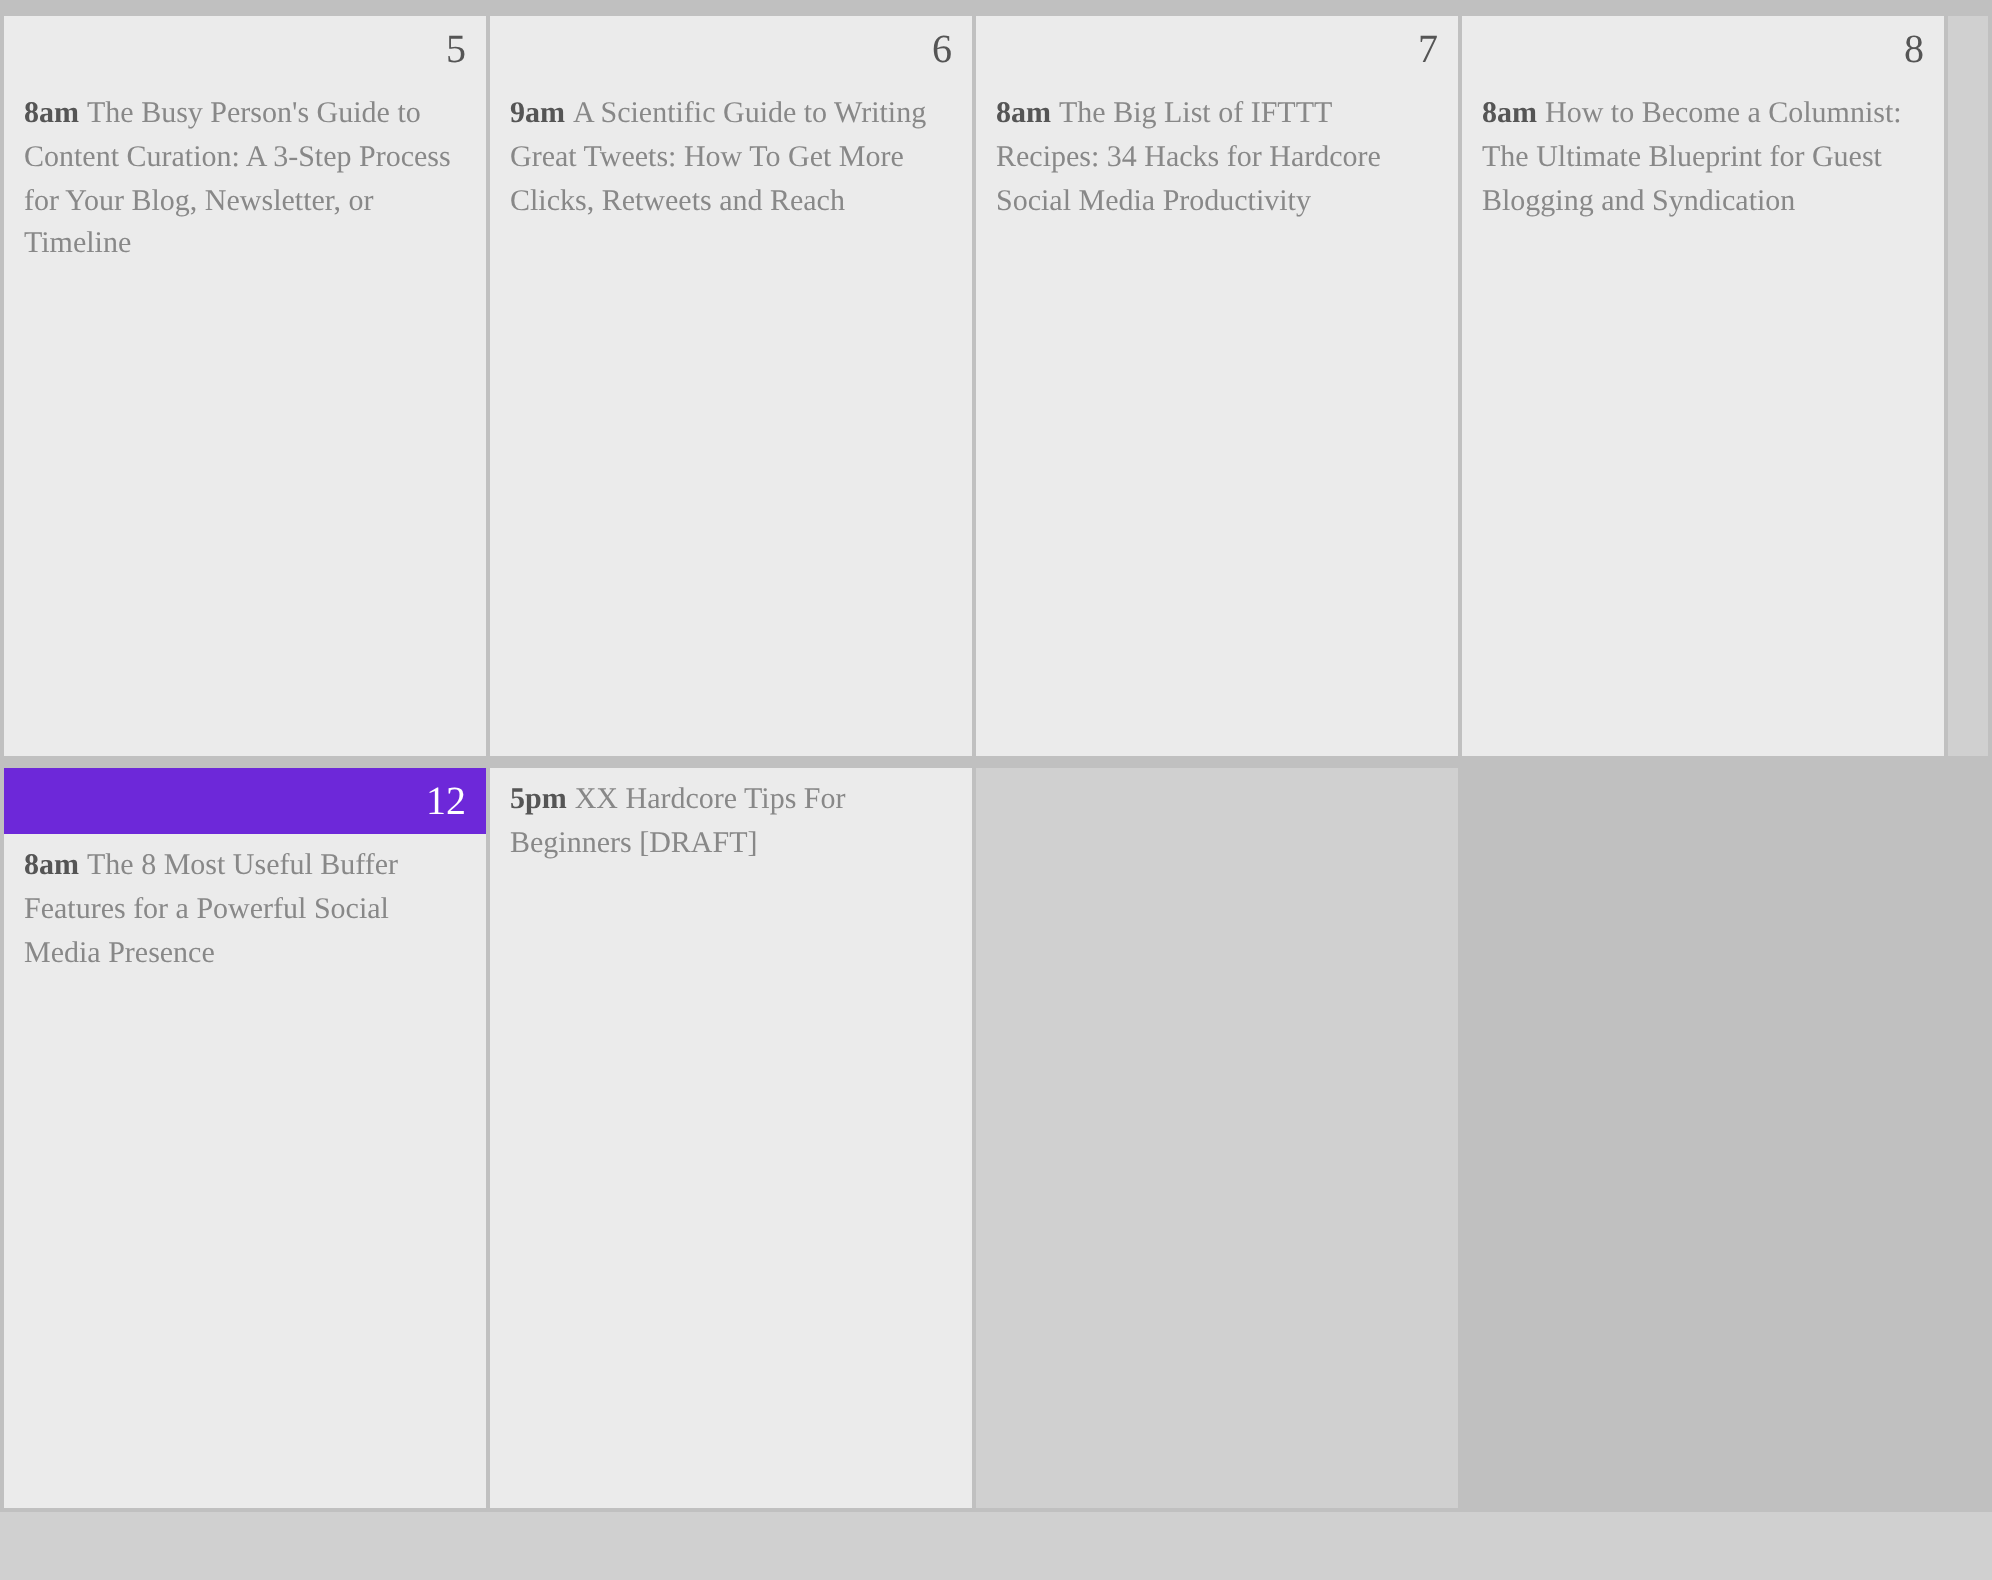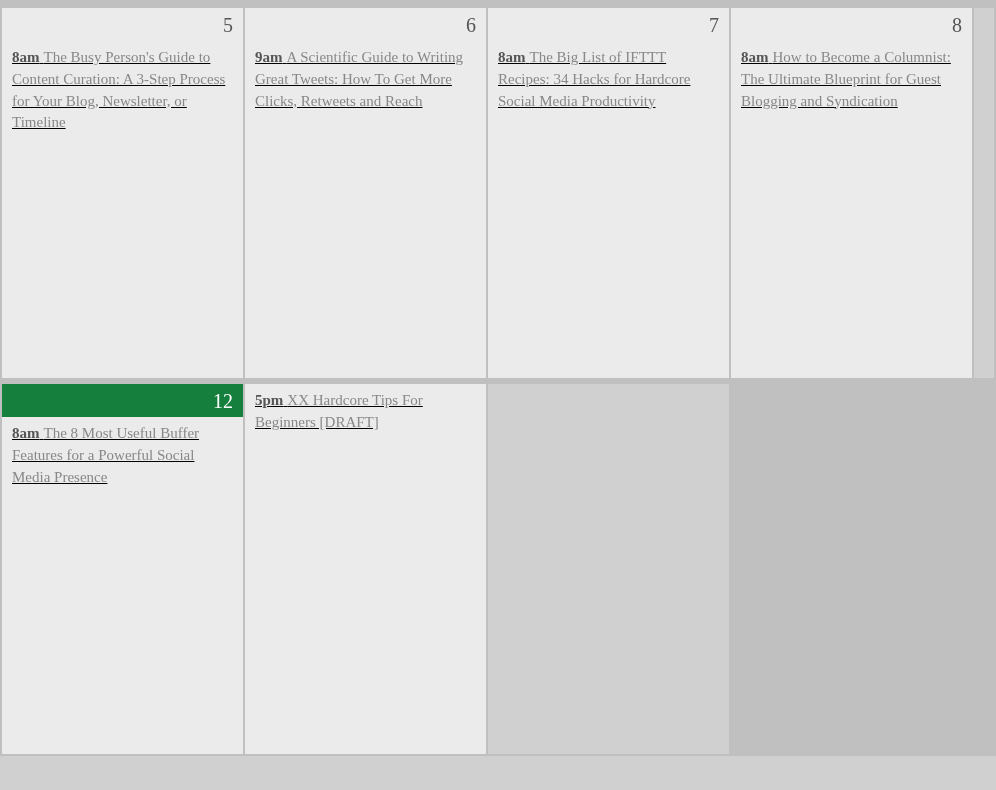--- a/index.html
+++ b/index.html
@@ -35,28 +35,27 @@
     .cell-header {
       text-align: right;
       padding: 6px 10px 4px 6px;
       font-size: 20px;
       font-weight: normal;
       color: #555;
       font-family: 'Georgia', serif;
     }
 
     .cell-header.active-header {
-      background: #15803d;
+      background: #6d28d9;
       color: #fff;
     }
 
     .cell-content {
       padding: 6px 10px 8px 10px;
       flex: 1;
-      text-decoration: underline;
     }
 
     .event-time {
       font-weight: bold;
       color: #555;
       font-family: 'Georgia', serif;
       font-size: 15px;
     }
 
     .event-title {

